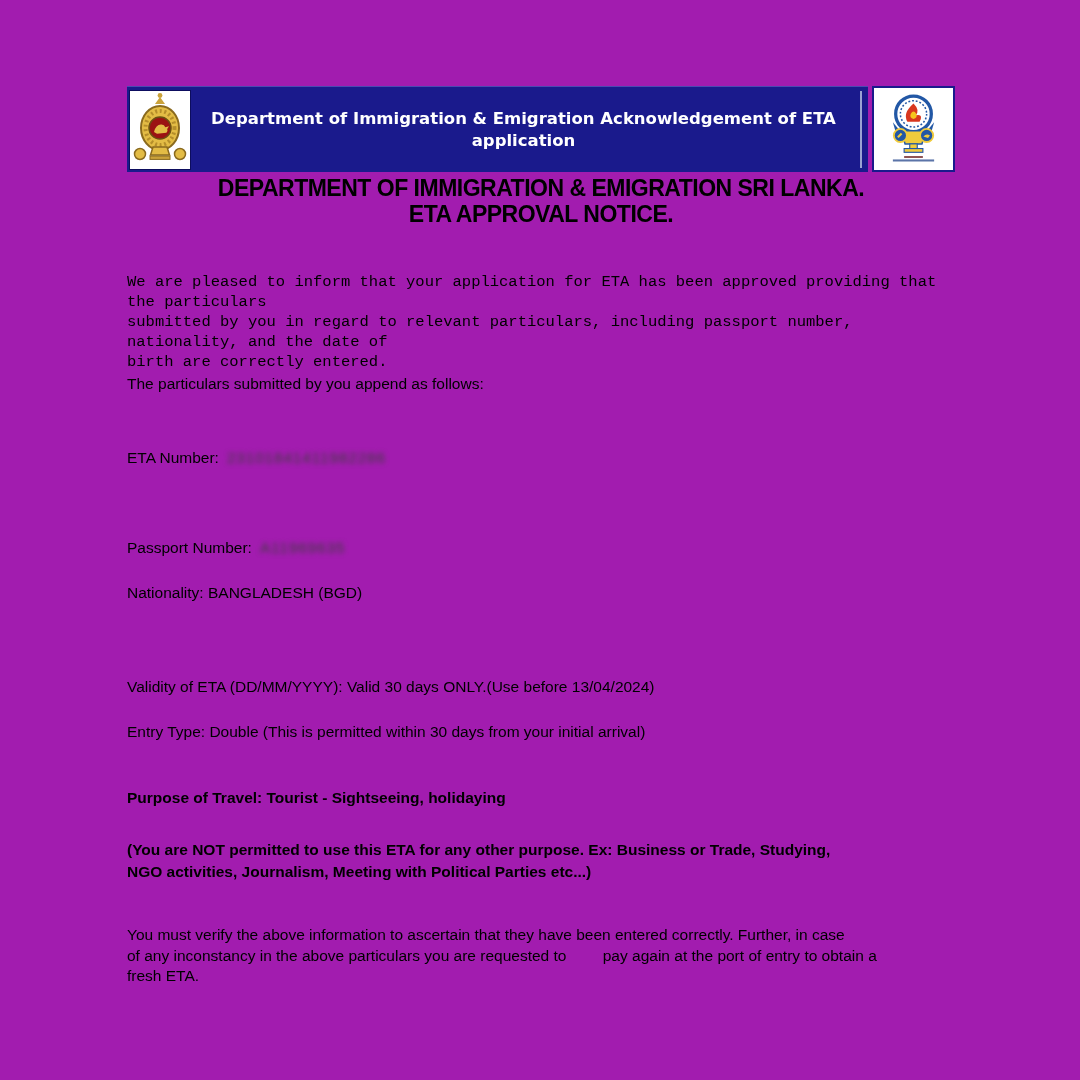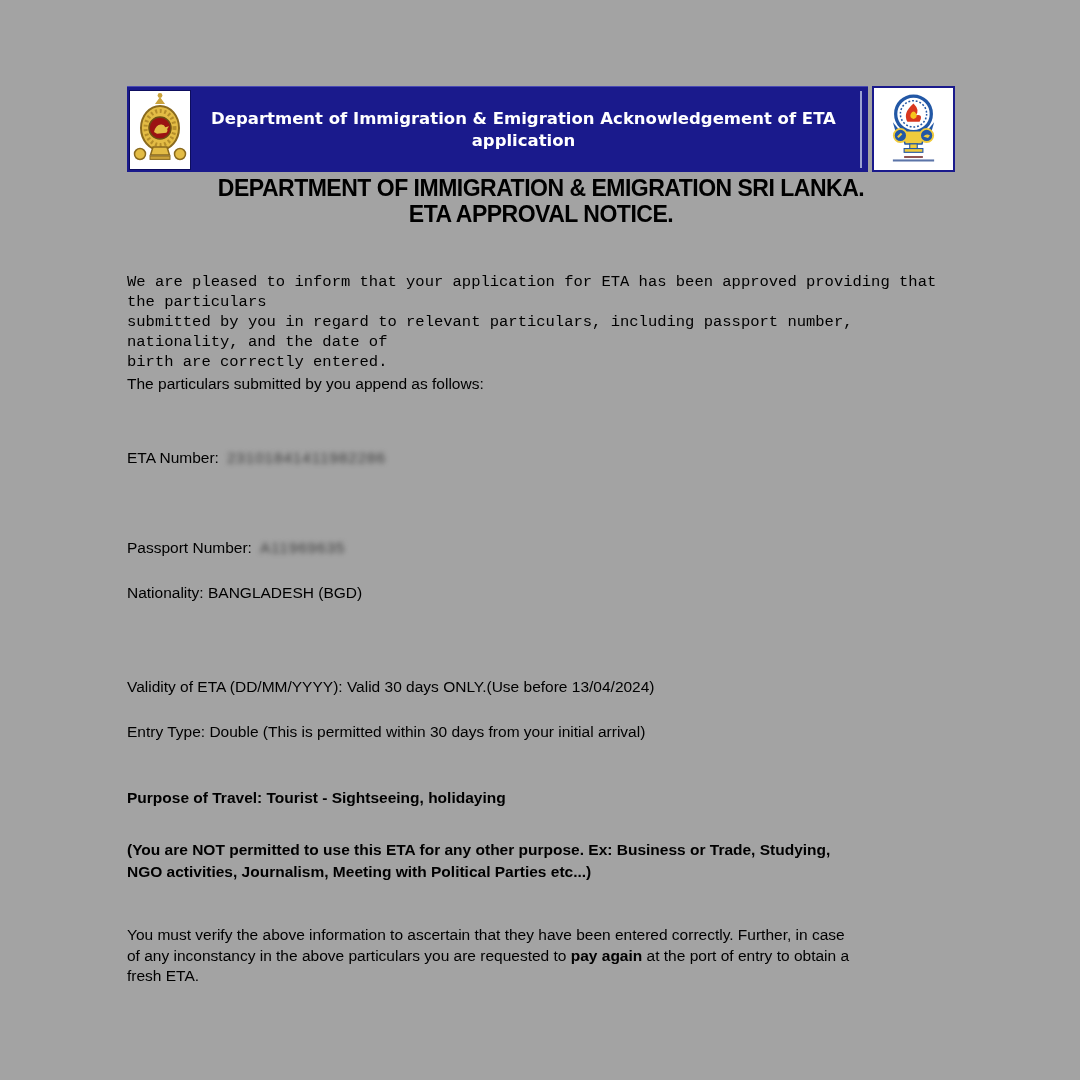--- a/index.html
+++ b/index.html
@@ -1,21 +1,21 @@
 <!DOCTYPE html>
 <html><head>
 <meta charset="utf-8">
 <style>
   * { margin: 0; padding: 0; box-sizing: border-box; }
   html, body { background: #ffffff; }
   .page {
     position: relative;
     width: 1080px;
     height: 1080px;
-    background: #a3a3a3;
+    background: #a21caf;
     font-family: "Liberation Sans", sans-serif;
     color: #000000;
     overflow: hidden;
   }
 
   
   .header {
     position: absolute;
     left: 127px; top: 86px;
     width: 828px; height: 86px;
@@ -87,21 +87,21 @@
     width: 832px;
     font-size: 15.5px;
     line-height: 20px;
     white-space: pre-line;
   }
   .p-intro   { top: 272px; font-family: Liberation Mono, monospace; }
   .p-follows { top: 374px; }
   .p-purpose { top: 787px; font-weight: bold; line-height: 21px; }
   .p-restrict{ top: 839px; font-weight: bold; line-height: 22px; }
   .p-verify  { top: 925px; line-height: 20.5px; }
-  .p-verify b { font-weight: bold; }
+  .p-verify b { font-weight: normal; margin-left: 32px; }
 
   
   .field {
     position: absolute;
     left: 127px;
     width: 832px;
     display: flex;
     align-items: center;
     gap: 8px;
     font-size: 15.5px;

